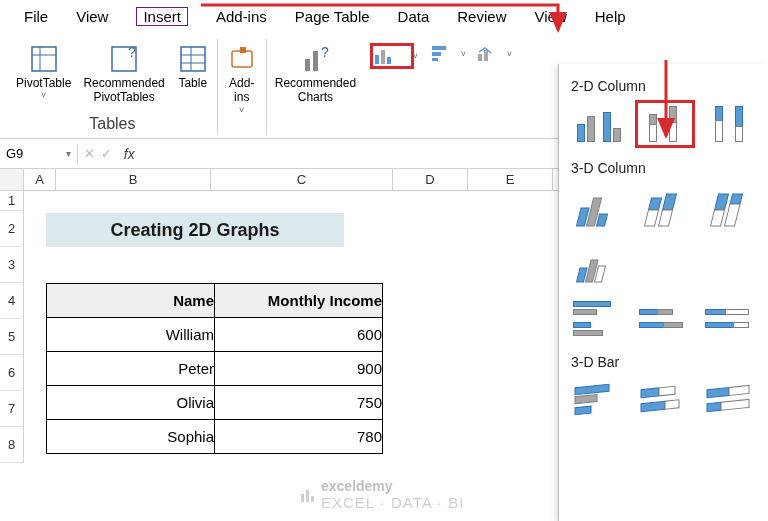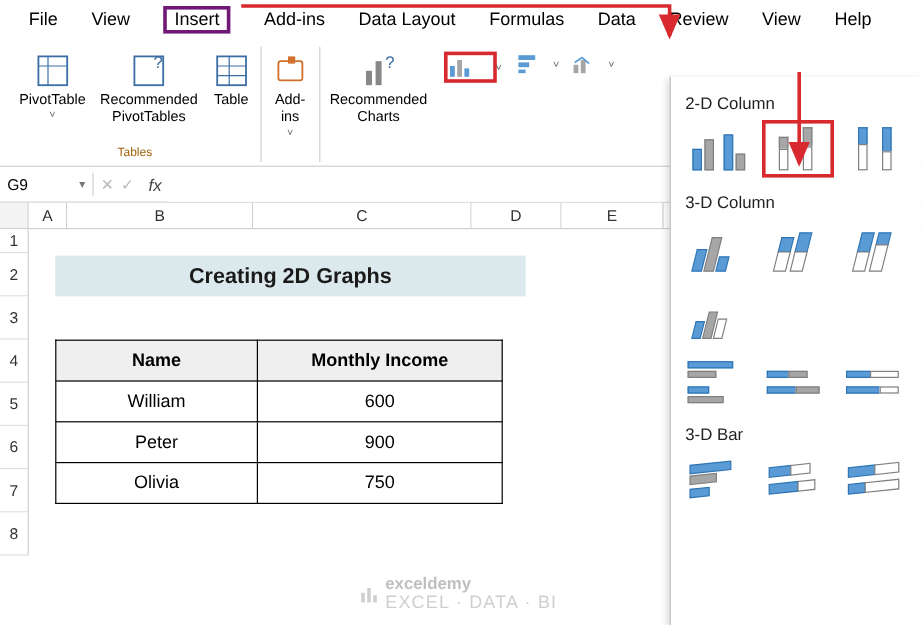--- a/index.html
+++ b/index.html
@@ -1,29 +1,29 @@
 <!DOCTYPE html>
 <html><head>
 <meta charset="utf-8">
 <style>
 * { box-sizing: border-box; margin: 0; padding: 0; }
 body { font-family: "Segoe UI", Arial, sans-serif; font-size: 14px; background: #fff; width: 768px; height: 521px; overflow: hidden; position: relative; }
 
 
 .menubar { display: flex; gap: 0; padding: 6px 0 8px 10px; font-size: 15px; }
 .menubar .item { padding: 2px 14px; cursor: pointer; }
-.insert-highlight { border: 3px solid #701a75; padding: 0 6px; }
+.insert-highlight { border: 1px solid #701a75; padding: 0 6px; }
 
 
 .ribbon { display: flex; background: #fff; border-bottom: 1px solid #d0d0d0; padding: 4px 0 2px 8px; height: 104px; position: relative; }
 .ribbon-group { border-right: 1px solid #d0d0d0; padding: 0 8px; display: flex; flex-direction: column; align-items: center; justify-content: space-between; height: 96px; }
 .ribbon-icons { display: flex; gap: 12px; flex: 1; align-items: flex-start; padding-top: 4px; }
 .ribbon-btn { display: flex; flex-direction: column; align-items: center; gap: 1px; cursor: pointer; font-size: 12px; line-height: 1.2; text-align: center; }
 .ribbon-btn .lbl { min-height: 28px; display: flex; flex-direction: column; justify-content: flex-start; }
-.grp-label { font-size: 10px; color: #a16207; padding-bottom: 2px; }
+.grp-label { font-size: 16px; color: #404040; padding-bottom: 2px; }
 .drop-caret::after { content: " ˅"; color: #666; font-size: 9px; }
 
 
 .chart-btns { display: flex; gap: 10px; align-items: flex-start; padding: 4px 2px 0 6px;}
 .chart-btn { width: 30px; height: 22px; border: 1px solid transparent; position: relative; cursor:pointer;}
 .chart-btn .caret { position: absolute; right: -7px; top: 5px; font-size: 9px; color: #666;}
 .chart-btn-hl { border: 3px solid #d8292f; padding: 1px 8px 1px 1px; width: 44px; height: 26px; }
 
 
 .formula-row { display: flex; align-items: center; border-bottom: 1px solid #d0d0d0; height: 30px; }
@@ -41,28 +41,28 @@
 .colA{width:32px;} .colB{width:155px;} .colC{width:182px;} .colD{width:75px;} .colE{width:85px;}
 
 
 .gridwrap { display: flex; }
 .rowheaders { width: 24px; background: #fff; }
 .rowhdr { height: 36px; border-bottom: 1px solid #e0e0e0; border-right:1px solid #d0d0d0; text-align: center; font-size: 13px; line-height: 36px; color:#333;}
 .rowhdr.r1{height:20px; line-height:20px;}
 .sheet { position: relative; flex:1;}
 
 
-.title-banner { position: absolute; left: 22px; top: 22px; width: 392px; height: 34px; background: #dbe9ec; text-align: center; line-height: 34px; font-weight: bold; font-size: 18px; color: #1a1a1a; }
+.title-banner { position: absolute; left: 22px; top: 22px; width: 298px; height: 34px; background: #dbe9ec; text-align: center; line-height: 34px; font-weight: bold; font-size: 18px; color: #1a1a1a; }
 
 
 .datatable { position: absolute; left: 22px; top: 92px; border-collapse: collapse; }
-.datatable th, .datatable td { border: 1px solid #000; text-align: center; height: 34px; font-size: 15px;}
+.datatable th, .datatable td { border: 1px solid #000; text-align: right; height: 34px; font-size: 15px;}
 .datatable th { background: #efefef; font-weight: bold; width: 168px;}
 .datatable th:first-child,.datatable td:first-child{width:168px;}
-.datatable th:last-child,.datatable td:last-child{width:204px;}
+.datatable th:last-child,.datatable td:last-child{width:168px;}
 
 
 .chart-panel { position: absolute; right: 0; top: 64px; width: 210px; background: #fff; border-left: 1px solid #bbb; box-shadow: -2px 2px 6px rgba(0,0,0,0.15); padding: 6px 6px 0 10px; height: 457px;}
 .cp-heading { font-size: 14px; color: #222; padding: 8px 0 8px 2px; }
 .cp-row { display: flex; gap: 10px; padding: 0 0 6px 2px; }
 .thumb { width: 56px; height: 44px; display:flex; align-items:flex-end; justify-content:center; gap:2px; cursor:pointer; padding:4px 2px;}
 .thumb.hl { outline: 3px solid #d8292f; outline-offset:-1px;}
 .thumb-3d { width: 56px; height: 50px; }
 .bar-thumb { width: 56px; height: 44px; display:flex; flex-direction:column; gap:2px; justify-content:center; padding:4px 2px; cursor:pointer;}
 
@@ -90,22 +90,21 @@
 .globe{position:absolute; right:6px; top:40px;}
 </style>
 </head>
 <body>
 
 <div class="menubar">
   <div class="item">File</div>
   <div class="item">View</div>
   <div class="item"><span class="insert-highlight">Insert</span></div>
   <div class="item">Add-ins</div>
-  <div class="item">Data Layout</div>
-  <div class="item">Formulas</div>
+  <div class="item">Page Table</div>
   <div class="item">Data</div>
   <div class="item">Review</div>
   <div class="item">View</div>
   <div class="item">Help</div>
 </div>
 
 <svg class="arrow1">
     <defs>
       <marker id="ah1" markerWidth="8" markerHeight="8" refX="6" refY="3" orient="auto">
         <path d="M0,0 L7,3 L0,6 Z" fill="#d8292f"></path>
@@ -267,20 +266,24 @@
             <td>600</td>
           </tr>
       <tr>
             <td>Peter</td>
             <td>900</td>
           </tr>
       <tr>
             <td>Olivia</td>
             <td>750</td>
           </tr>
+      <tr>
+            <td>Sophia</td>
+            <td>780</td>
+          </tr>
     </tbody>
       </table>
   </div>
 </div>
 
 <div class="chart-panel">
   <div class="cp-heading">2-D Column</div>
   <div class="cp-row">
     <div class="thumb">
       <div class="tb" style="height:18px;"></div>

